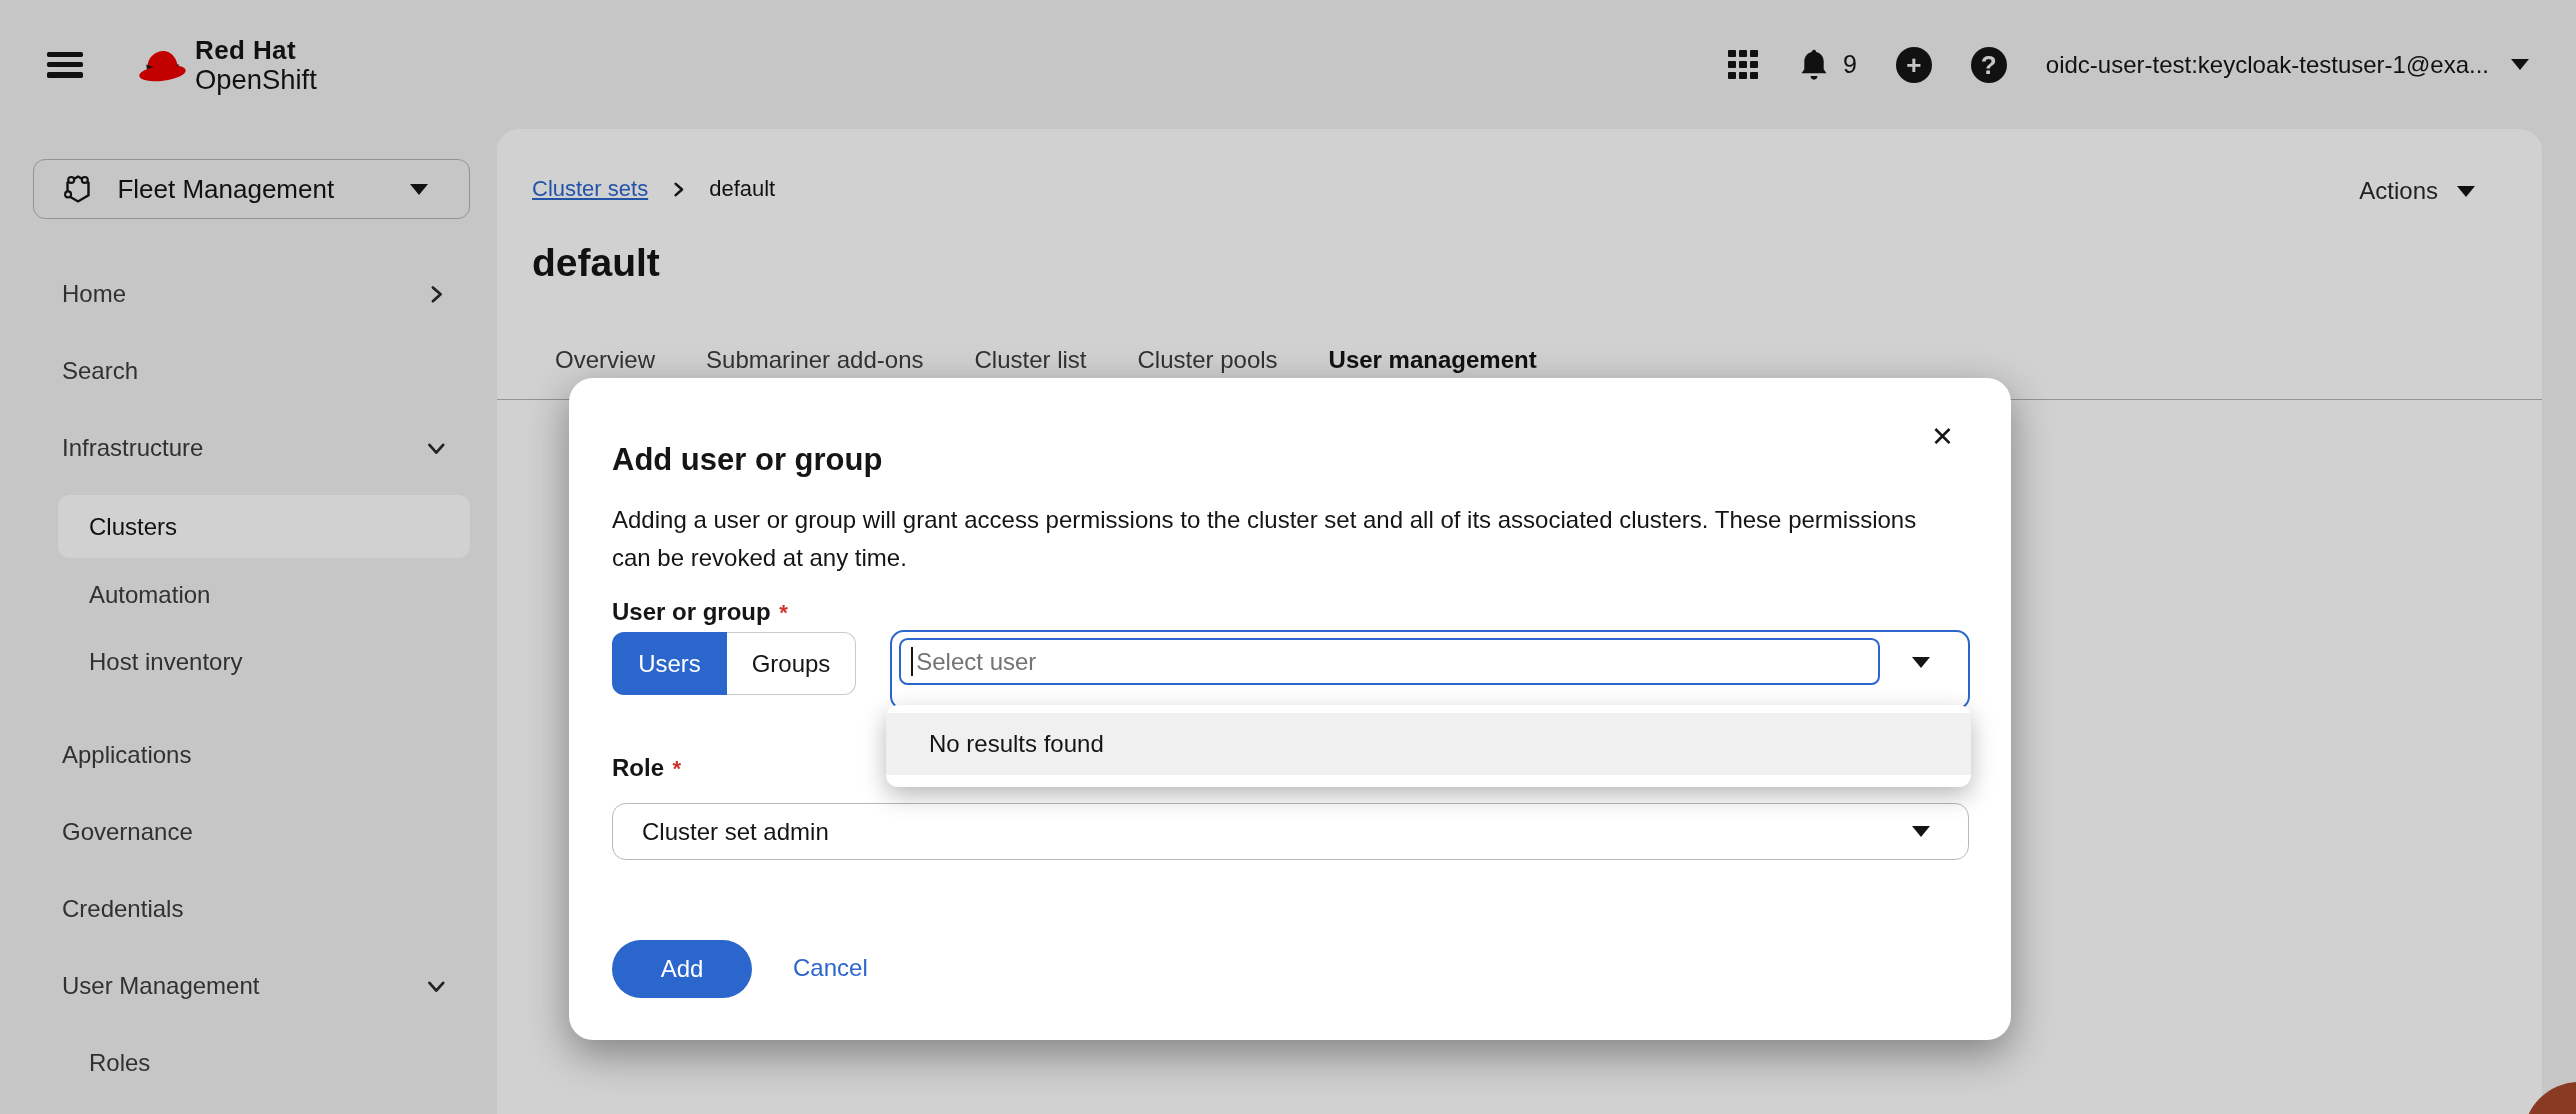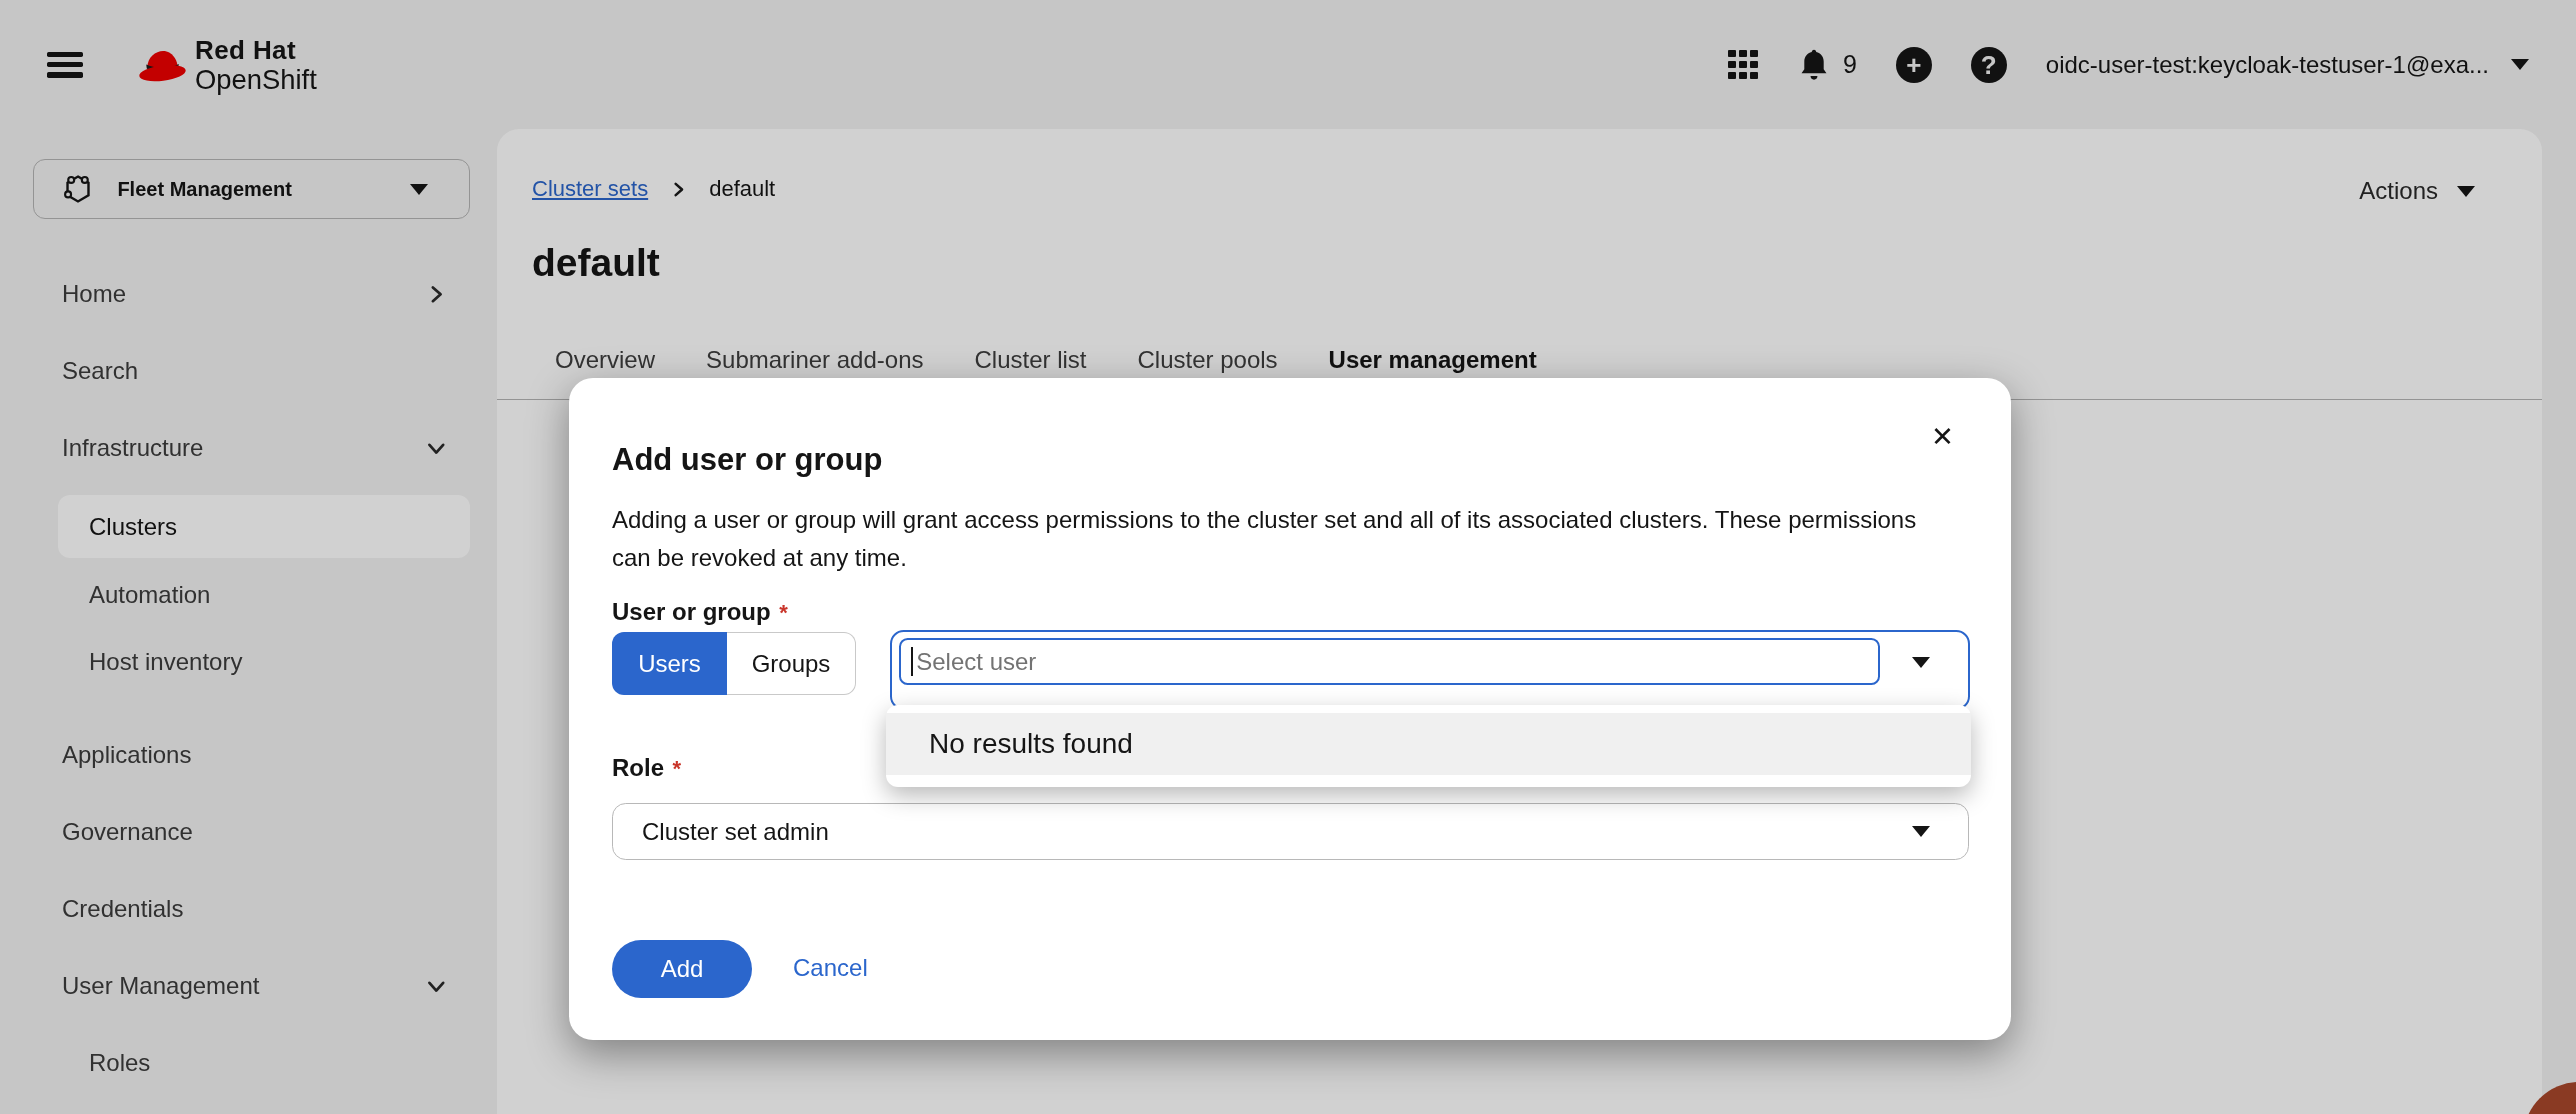--- a/index.html
+++ b/index.html
@@ -20,21 +20,21 @@
   .bell-wrap{display:flex;align-items:center;gap:12px;cursor:pointer;}
   .badge-count{font-size:25px;color:#151515;}
   .circle-icon{width:36px;height:36px;border-radius:50%;background:#151515;color:#f2f2f2;display:flex;align-items:center;justify-content:center;font-size:26px;font-weight:700;cursor:pointer;line-height:1;}
   .user-menu{display:flex;align-items:center;gap:22px;cursor:pointer;}
   .user-name{font-size:24px;max-width:446px;white-space:nowrap;}
   .caret-down{width:0;height:0;border-left:9.4px solid transparent;border-right:9.4px solid transparent;border-top:11px solid #151515;}
 
   
   .perspective{position:absolute;left:33px;top:159px;width:437px;height:60px;box-sizing:border-box;border:1.7px solid #b5b5b5;border-radius:12px;display:flex;align-items:center;cursor:pointer;background:transparent;}
   .perspective .p-icon{margin-left:27.4px;display:flex;}
-  .perspective .p-label{margin-left:22px;font-size:20px;font-weight:700;}
+  .perspective .p-label{margin-left:22px;font-size:26px;font-weight:400;}
   .perspective .caret-down{position:absolute;right:41px;}
   .nav-item{position:absolute;left:0;width:497px;height:48px;display:flex;align-items:center;font-size:24px;color:#3c3c3c;cursor:pointer;}
   .nav-item .lbl{margin-left:62px;}
   .nav-item.sub .lbl{margin-left:89px;}
   .nav-item .chev{position:absolute;right:50px;display:flex;}
   .nav-sel{position:absolute;left:58px;width:412px;height:63px;background:#ffffff;border-radius:12px;display:flex;align-items:center;font-size:24px;color:#151515;cursor:pointer;}
   .nav-sel .lbl{margin-left:31px;}
 
   
   .card{position:absolute;left:497px;top:129px;width:2045px;height:986px;background:#ffffff;border-radius:22px 22px 0 0;}
@@ -66,21 +66,21 @@
   .tg-groups{width:129px;box-sizing:border-box;background:#fff;border:1.7px solid #c9c9c9;border-left:none;color:#151515;border-radius:0 12px 12px 0;display:flex;align-items:center;justify-content:center;font-size:24px;cursor:pointer;}
 
   .typeahead{position:absolute;left:321px;top:252px;width:1080px;height:80px;box-sizing:border-box;border:2.6px solid #2b66cc;border-radius:13.7px;background:#fff;}
   .typeahead-inner{position:absolute;left:6.9px;top:6px;width:981px;height:47px;box-sizing:border-box;border:2.6px solid #2b66cc;border-radius:8.6px;display:flex;align-items:center;}
   .cursor-bar{width:1.7px;height:29px;background:#151515;margin-left:10.3px;}
   .placeholder{margin-left:3.4px;font-size:24px;color:#737373;}
   .typeahead .caret-down{position:absolute;right:38px;top:25px;}
 
   .menu{position:absolute;left:317px;top:327px;width:1085px;height:82px;background:#fff;border-radius:12px;box-shadow:0 8.6px 24px rgba(0,0,0,0.28);z-index:10;}
   .menu-item{position:absolute;left:0;top:7.7px;width:100%;height:62px;background:#f0f0f0;display:flex;align-items:center;}
-  .menu-item .txt{margin-left:43px;font-size:28px;color:#151515;}
+  .menu-item .txt{margin-left:43px;font-size:24px;color:#151515;}
 
   .role-select{position:absolute;left:43px;top:425px;width:1357px;height:57px;box-sizing:border-box;border:1.7px solid #b8b8b8;border-radius:13.7px;background:#fff;display:flex;align-items:center;cursor:pointer;}
   .role-select .txt{margin-left:29px;font-size:24px;color:#151515;}
   .role-select .caret-down{position:absolute;right:38px;}
 
   .add-btn{position:absolute;left:43px;top:562px;width:140px;height:58px;border-radius:34px;background:#2b66cc;color:#fff;font-size:24px;display:flex;align-items:center;justify-content:center;cursor:pointer;border:none;}
   .cancel-link{position:absolute;left:224px;top:576px;font-size:24px;color:#2b66cc;cursor:pointer;}
 </style>
 </head>
 <body>

